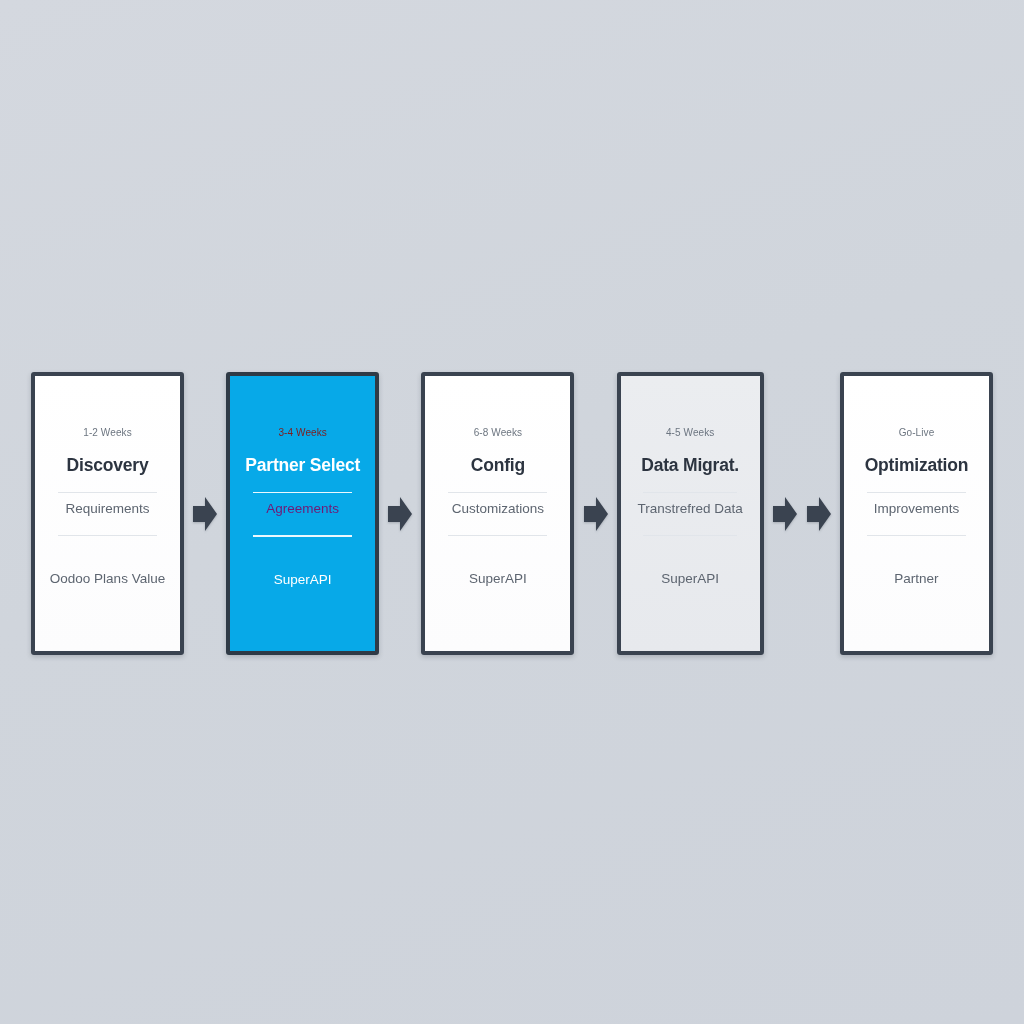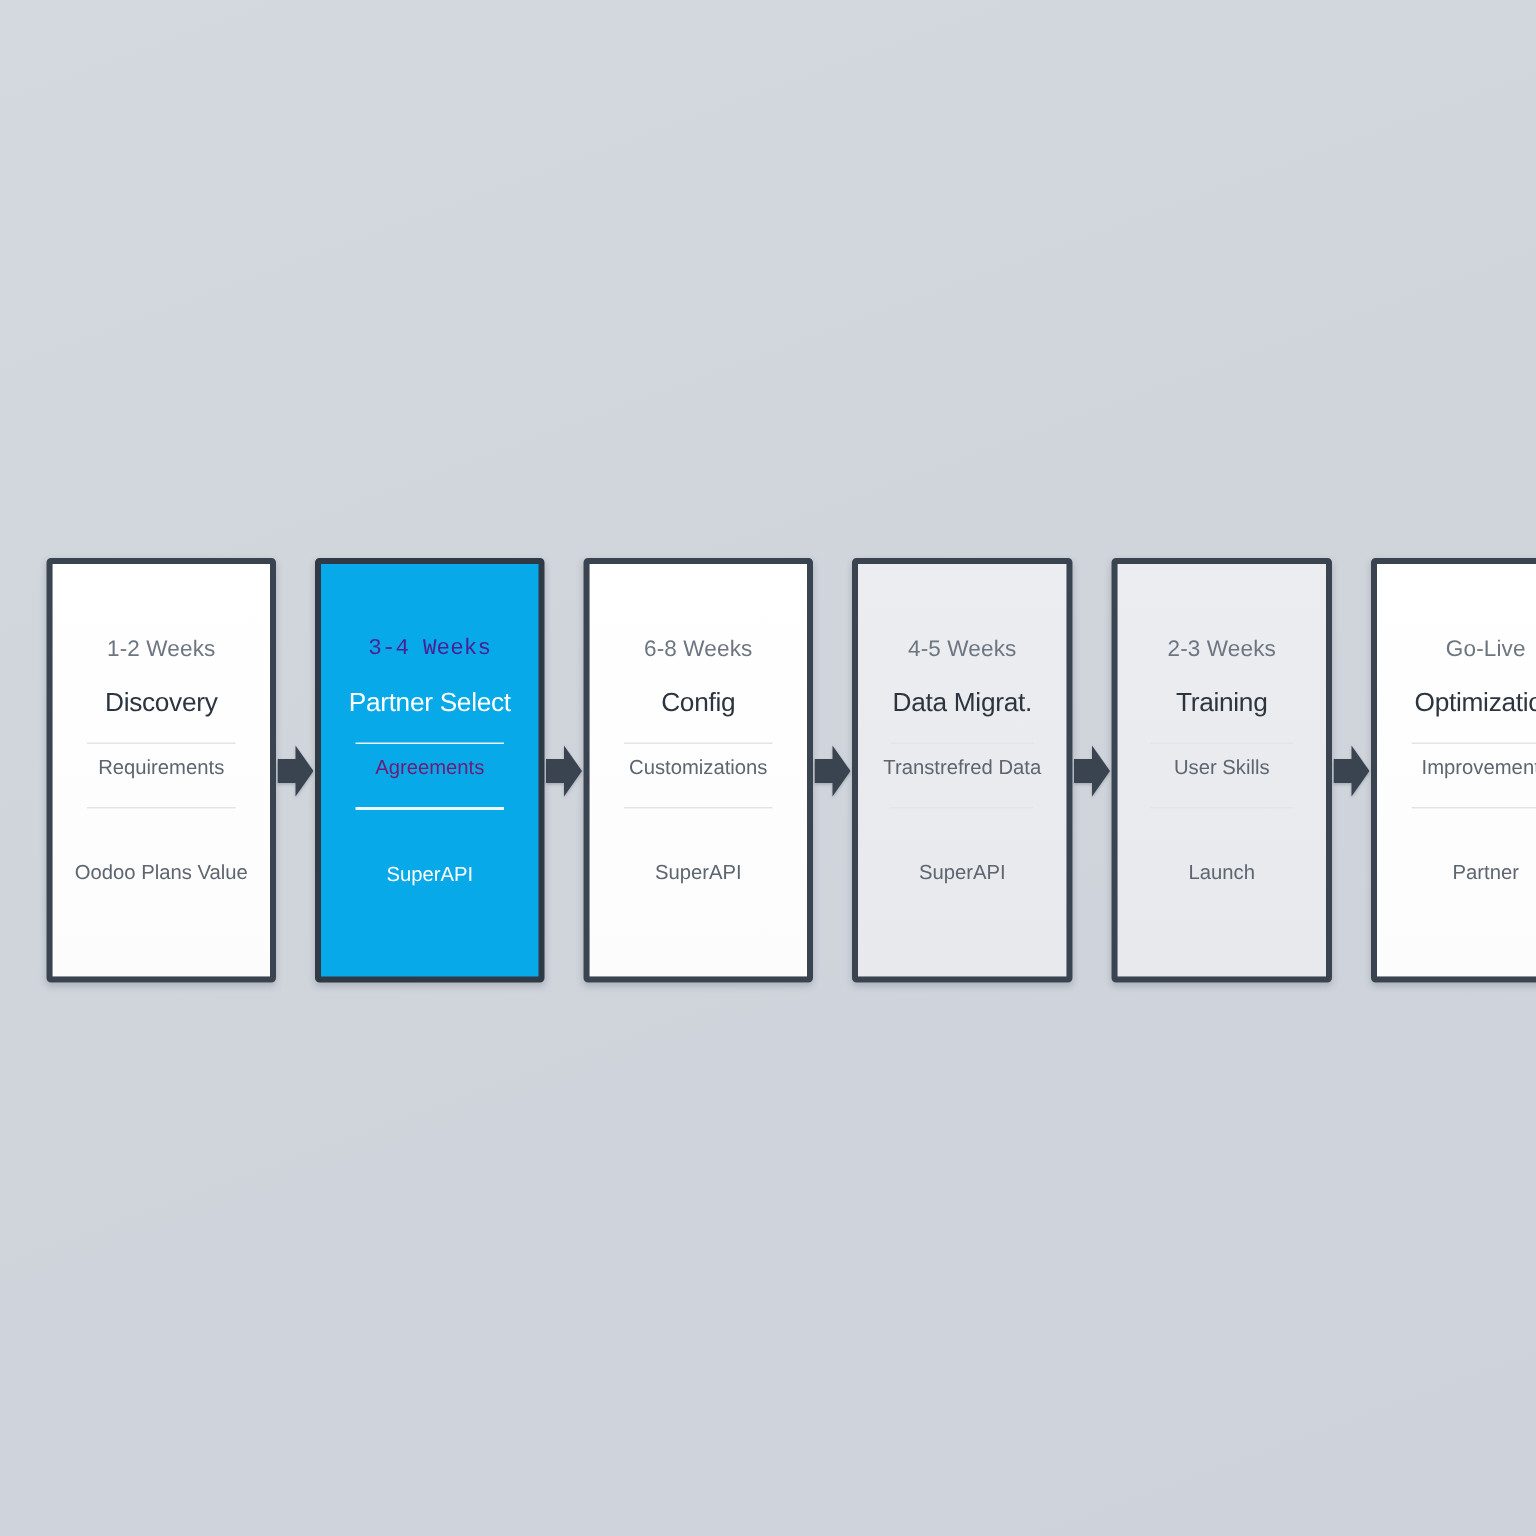--- a/index.html
+++ b/index.html
@@ -68,36 +68,35 @@
 
   .card-inner {
     width: 100%;
     display: flex;
     flex-direction: column;
     align-items: center;
     transform: translateY(-6px);
   }
 
   .step-duration {
-    font-size: 15px;
+    font-size: 10px;
     color: #6c7580;
     letter-spacing: 0.1px;
     line-height: 1.2;
     text-align: center;
     white-space: nowrap;
   }
   .tint-blue .step-duration {
-    color: #4c1d95;
-    font-family: Liberation Mono, monospace;
+    color: #7f1d1d;
   }
 
   .step-title {
     margin-top: 16px;
     font-size: 17.5px;
-    font-weight: normal;
+    font-weight: bold;
     color: #2c3440;
     letter-spacing: -0.2px;
     line-height: 1.15;
     text-align: center;
     white-space: nowrap;
   }
   .tint-blue .step-title {
     color: #ffffff;
     text-align: center;
   }
@@ -222,30 +221,20 @@
         <div class="step-footer">SuperAPI</div>
       </div>
     </div>
 
     <div class="step-arrow">
       <svg width="24" height="36" viewBox="0 0 24 36" aria-hidden="true">
         <path d="M0 10 L12 10 L12 1 L24 18 L12 35 L12 26 L0 26 Z" fill="#3a4350"></path>
       </svg>
     </div>
 
-    <div class="step-card narrow tint-gray">
-      <div class="card-inner">
-        <div class="step-duration">2-3 Weeks</div>
-        <div class="step-title">Training</div>
-        <div class="card-divider"></div>
-        <div class="step-detail">User Skills</div>
-        <div class="card-divider"></div>
-        <div class="step-footer">Launch</div>
-      </div>
-    </div>
 
     <div class="step-arrow">
       <svg width="24" height="36" viewBox="0 0 24 36" aria-hidden="true">
         <path d="M0 10 L12 10 L12 1 L24 18 L12 35 L12 26 L0 26 Z" fill="#3a4350"></path>
       </svg>
     </div>
 
     <div class="step-card tint-white">
       <div class="card-inner">
         <div class="step-duration">Go-Live</div>

